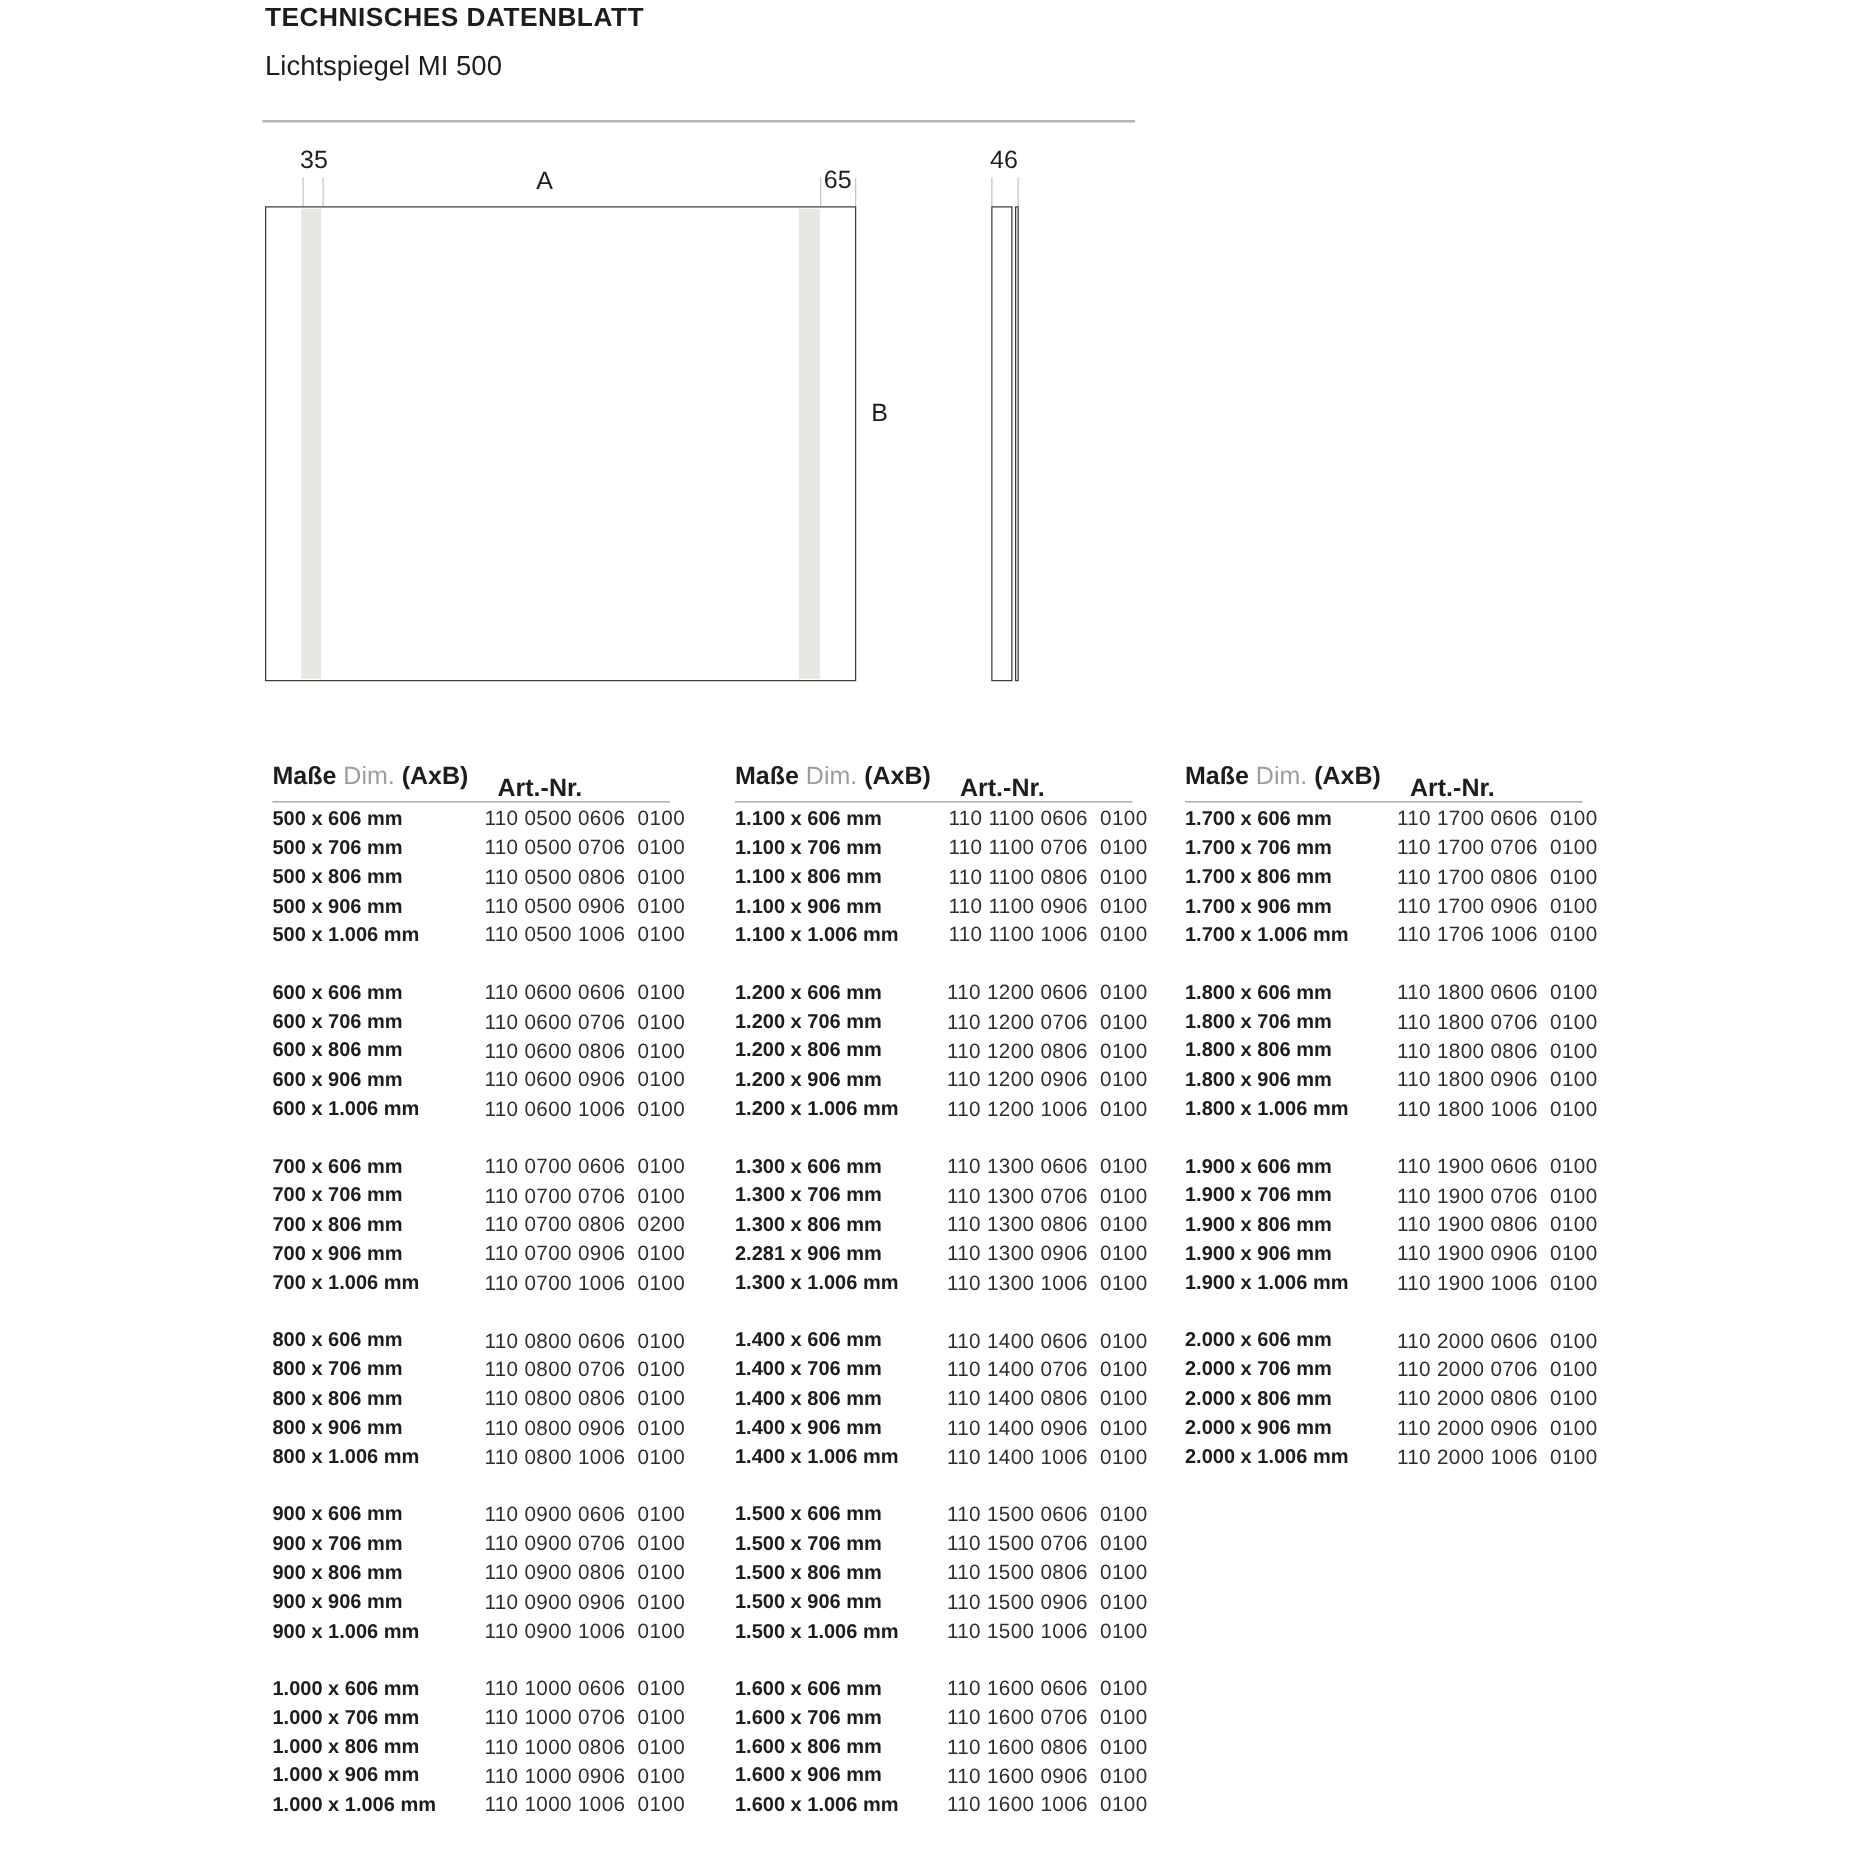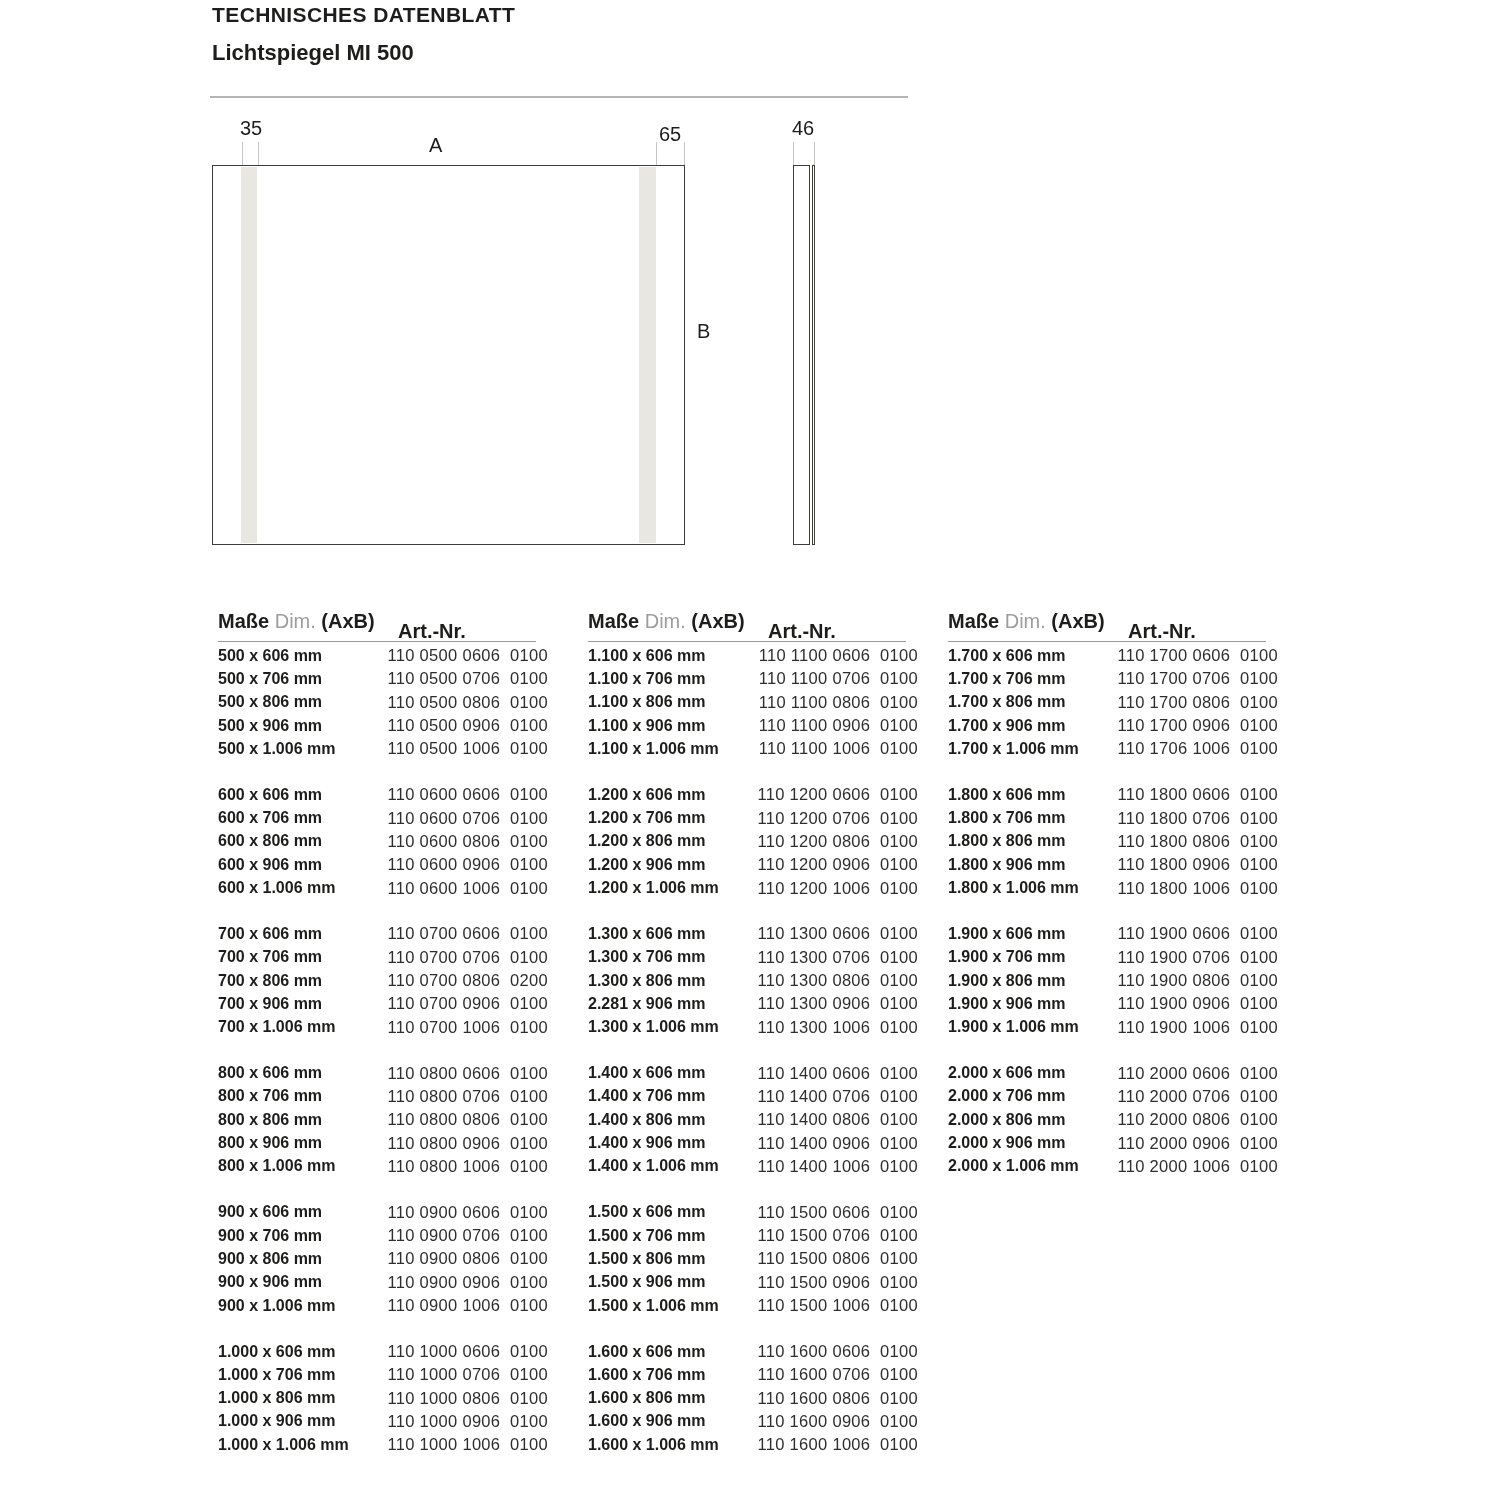--- a/index.html
+++ b/index.html
@@ -12,21 +12,21 @@
     overflow:hidden;
   }
   
   .title{
     position:absolute;left:212px;top:3px;
     font-size:21px;font-weight:bold;letter-spacing:.4px;
     color:#1d1d1b;white-space:nowrap;
   }
   .subtitle{
     position:absolute;left:212px;top:40px;
-    font-size:22px;font-weight:bold;color:#1d1d1b;white-space:nowrap;
+    font-size:22px;font-weight:normal;color:#1d1d1b;white-space:nowrap;
   }
   .top-rule{
     position:absolute;left:210px;top:96px;width:698px;height:2px;
     background:#b5b5b5;
   }
   
   .dim-label{
     position:absolute;font-size:20px;color:#1d1d1b;white-space:nowrap;
   }
   .tick{
@@ -82,21 +82,21 @@
 
 <div class="page">
 
   <div class="title">TECHNISCHES DATENBLATT</div>
   <div class="subtitle">Lichtspiegel MI 500</div>
   <div class="top-rule"></div>
 
   <div>
     <div class="dim-label" style="left:240px;top:117px;">35</div>
     <div class="dim-label" style="left:429px;top:134px;">A</div>
-    <div class="dim-label" style="left:659px;top:123px;">65</div>
+    <div class="dim-label" style="left:659px;top:133px;">65</div>
     <div class="dim-label" style="left:792px;top:117px;">46</div>
     <div class="dim-label" style="left:697px;top:320px;">B</div>
 
     <div class="tick" style="left:242px;"></div>
     <div class="tick" style="left:258px;"></div>
     <div class="tick" style="left:656px;"></div>
     <div class="tick" style="left:684px;"></div>
     <div class="tick" style="left:793px;"></div>
     <div class="tick" style="left:814px;"></div>
 

